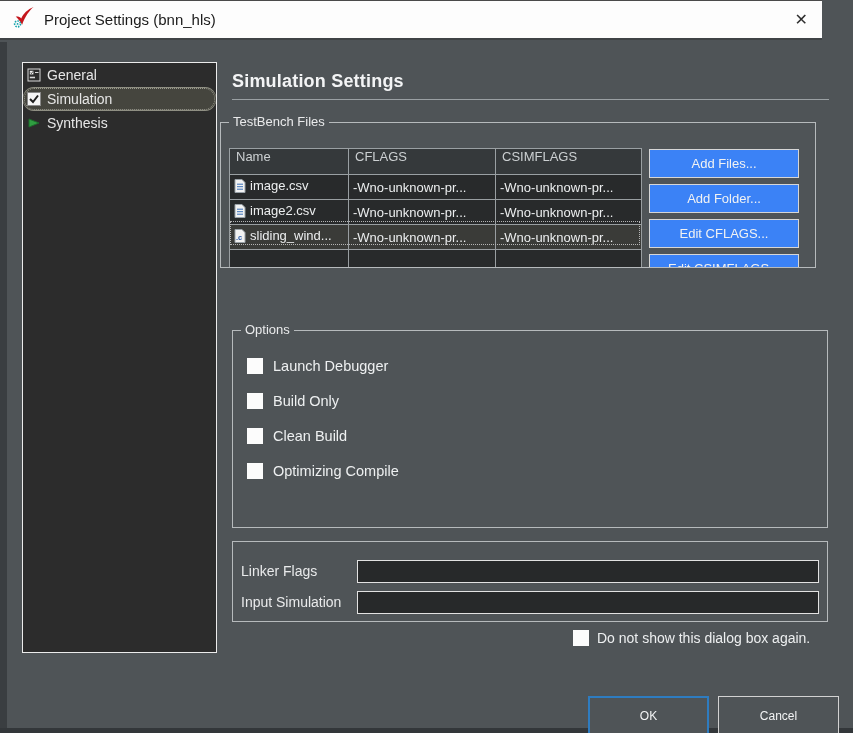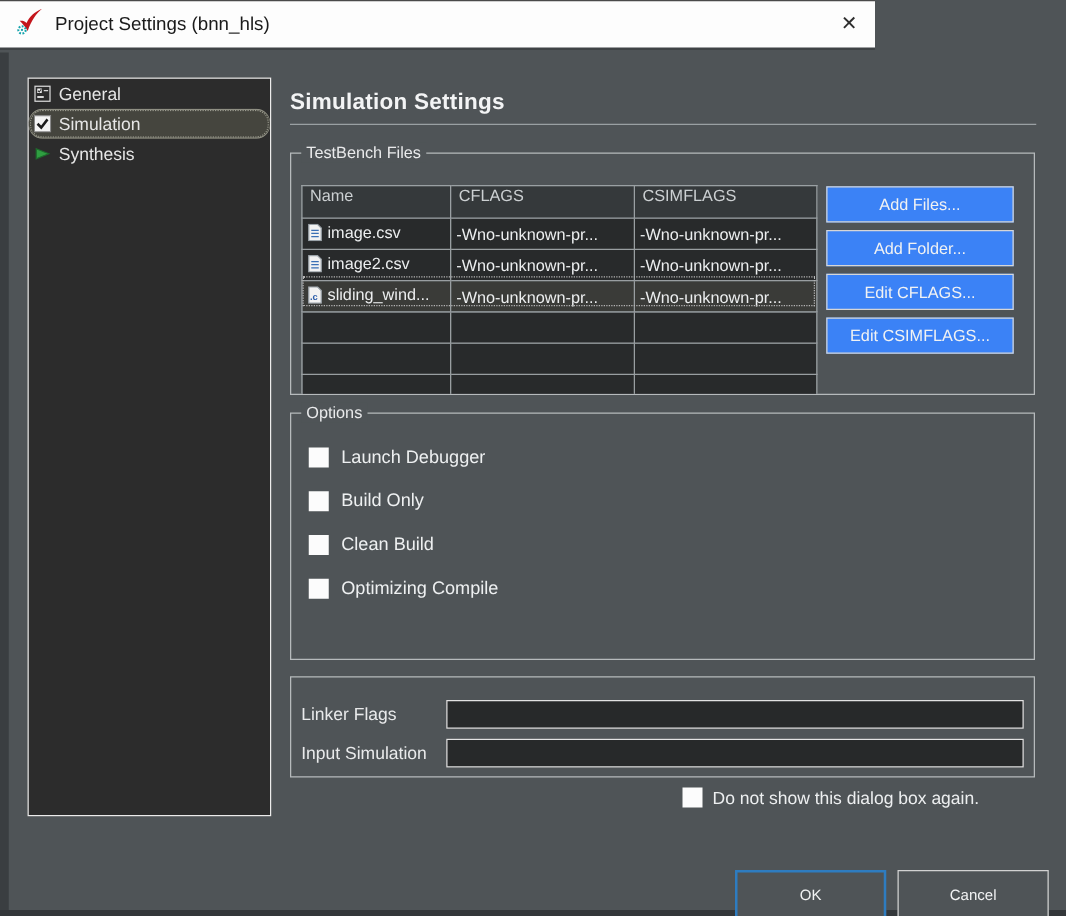--- a/index.html
+++ b/index.html
@@ -4,21 +4,21 @@
 <style>
   * { box-sizing: border-box; margin: 0; padding: 0; }
   html,body { background:#222; }
   .window {
     position: relative; width: 853px; height: 733px;
     background: #4f5457; overflow: hidden;
     font-family: "Liberation Sans", "DejaVu Sans", sans-serif;
   }
   
   .titlebar {
-    position: absolute; left:0; top:0; width:700px; height:40px;
+    position: absolute; left:0; top:0; width:822px; height:40px;
     background:#fdfdfd; border-top:1px solid #4a4a4a; border-bottom:2px solid #3f4346;
     display:flex; align-items:center; padding-left:13px;
   }
   .title-text { font-size:15px; color:#1a1a1a; margin-left:9px; }
   .close-btn {
     position:absolute; right:14px; top:50%; transform:translateY(-50%);
     font-size:16px; color:#2e2e2e; line-height:1; cursor:default;
   }
   
   .edge-left { position:absolute; left:0; top:42px; width:7px; height:691px; background:#3a3e41; }
@@ -45,21 +45,21 @@
   .heading-rule { position:absolute; left:232px; top:99px; width:597px; height:1px; background:#9aa0a3; }
 
   
   .group { position:absolute; border:1px solid #b6babc; }
   .group-label {
     position:absolute; top:-9px; left:8px; background:#4f5457;
     padding:0 4px; font-size:13px; color:#e9eaeb; line-height:16px; z-index:2;
   }
   .group-clip { position:absolute; left:0; top:0; right:0; bottom:0; overflow:hidden; }
 
-  #group-testbench { left:232px; top:122px; width:596px; height:194px; }
+  #group-testbench { left:220px; top:122px; width:596px; height:146px; }
   #group-options   { left:232px; top:330px; width:596px; height:198px; }
   #group-fields    { left:232px; top:541px; width:596px; height:81px; }
 
   
   .tb-table { position:absolute; left:8px; top:25px; border-collapse:collapse; table-layout:fixed; }
   .tb-table th {
     height:22px; background:#35393b; color:#ccd0d2; font-weight:normal;
     font-size:13px; text-align:left; padding:0 0 10px 6px;
     border:1px solid #9aa0a3;
   }
@@ -88,21 +88,21 @@
 
   
   .field-label { position:absolute; left:8px; font-size:14px; color:#e9eaeb; }
   .field-input {
     position:absolute; left:124px; width:462px; height:23px;
     background:#27292a; border:1px solid #e2e2e2; color:#eceeef;
     font-size:13px; font-family:inherit; padding:0 4px;
   }
 
   
-  .dialog-check { position:absolute; left:546px; top:630px; display:flex; align-items:center; gap:8px; color:#edeff0; font-size:14px; }
+  .dialog-check { position:absolute; left:573px; top:630px; display:flex; align-items:center; gap:8px; color:#edeff0; font-size:14px; }
   .footer-btn {
     position:absolute; top:696px; width:121px; height:40px;
     background:#4f5457; color:#f2f3f4; font-size:12px; font-family:inherit; cursor:default;
   }
   #ok-button { left:588px; border:2px solid #2e7cc0; }
   #cancel-button { left:718px; border:1px solid #d2d2d2; }
 </style>
 </head>
 <body>
 

